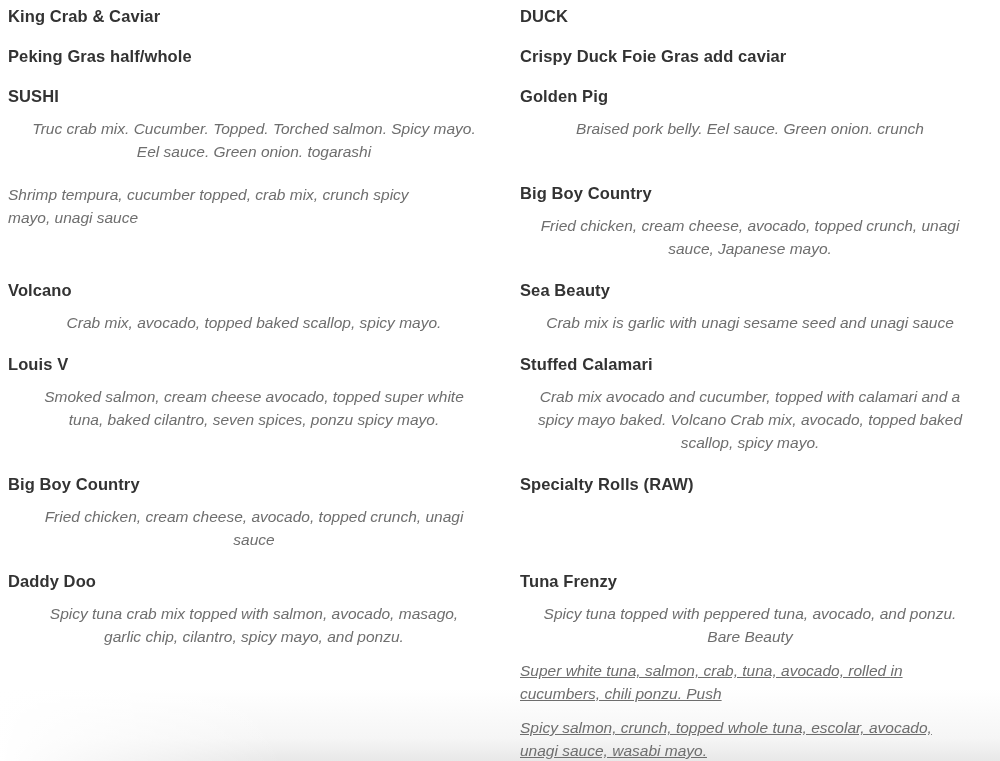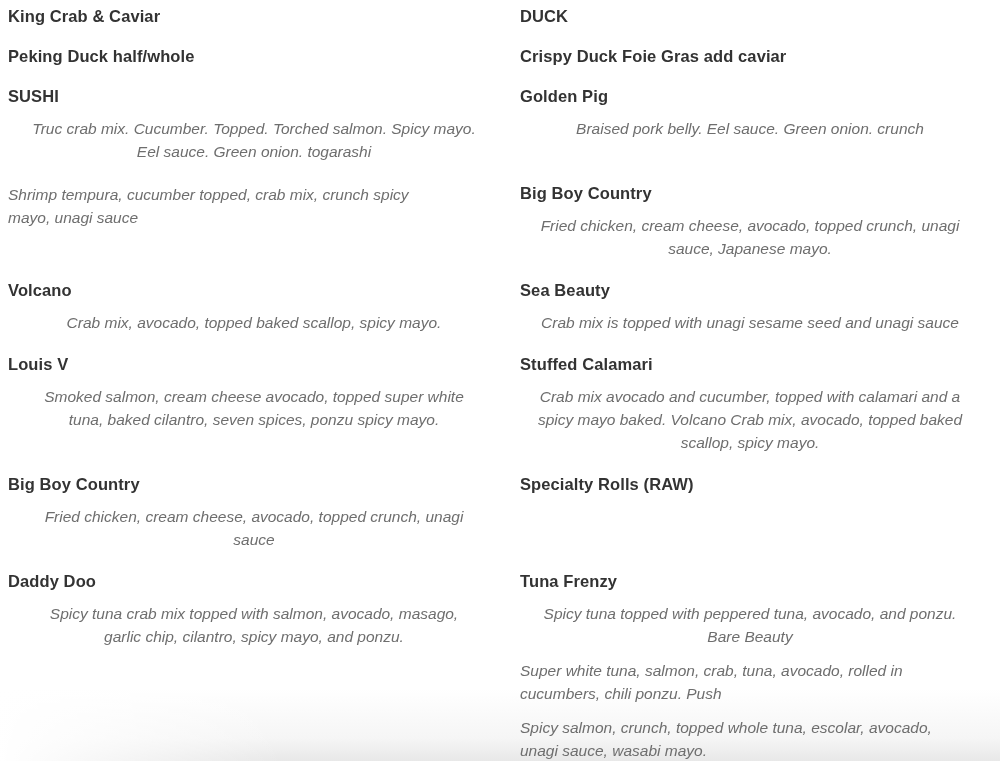--- a/index.html
+++ b/index.html
@@ -44,20 +44,21 @@
   .item-desc {
     margin: 0;
     font-size: 15.5px;
     line-height: 23px;
     font-style: italic;
     color: #6e6e6e;
     white-space: pre-line;
   }
   .item-desc + .item-desc {
     margin-top: 11px;
+    text-decoration: underline;
   }
   .bottom-fade {
     position: absolute;
     z-index: 0;
     left: 0;
     right: 0;
     bottom: 0;
     height: 72px;
     background:
       linear-gradient(80deg, #ffffff 0%, rgba(255,255,255,0) 28%),
@@ -71,21 +72,21 @@
 <div class="menu">
 
   <div class="cell">
     <h3 class="item-title">King Crab &amp; Caviar</h3>
   </div>
   <div class="cell">
     <h3 class="item-title">DUCK</h3>
   </div>
 
   <div class="cell">
-    <h3 class="item-title">Peking Duck half/whole</h3>
+    <h3 class="item-title">Peking Gras half/whole</h3>
   </div>
   <div class="cell">
     <h3 class="item-title">Crispy Duck Foie Gras add caviar</h3>
   </div>
 
   <div class="cell">
     <h3 class="item-title">SUSHI</h3>
     <p class="item-desc">Truc crab mix. Cucumber. Topped. Torched salmon. Spicy mayo.
 Eel sauce. Green onion. togarashi</p>
   </div>
@@ -103,21 +104,21 @@
     <p class="item-desc">Fried chicken, cream cheese, avocado, topped crunch, unagi
 sauce, Japanese mayo.</p>
   </div>
 
   <div class="cell">
     <h3 class="item-title">Volcano</h3>
     <p class="item-desc">Crab mix, avocado, topped baked scallop, spicy mayo.</p>
   </div>
   <div class="cell">
     <h3 class="item-title">Sea Beauty</h3>
-    <p class="item-desc">Crab mix is topped with unagi sesame seed and unagi sauce</p>
+    <p class="item-desc">Crab mix is garlic with unagi sesame seed and unagi sauce</p>
   </div>
 
   <div class="cell">
     <h3 class="item-title">Louis V</h3>
     <p class="item-desc">Smoked salmon, cream cheese avocado, topped super white
 tuna, baked cilantro, seven spices, ponzu spicy mayo.</p>
   </div>
   <div class="cell">
     <h3 class="item-title">Stuffed Calamari</h3>
     <p class="item-desc">Crab mix avocado and cucumber, topped with calamari and a

